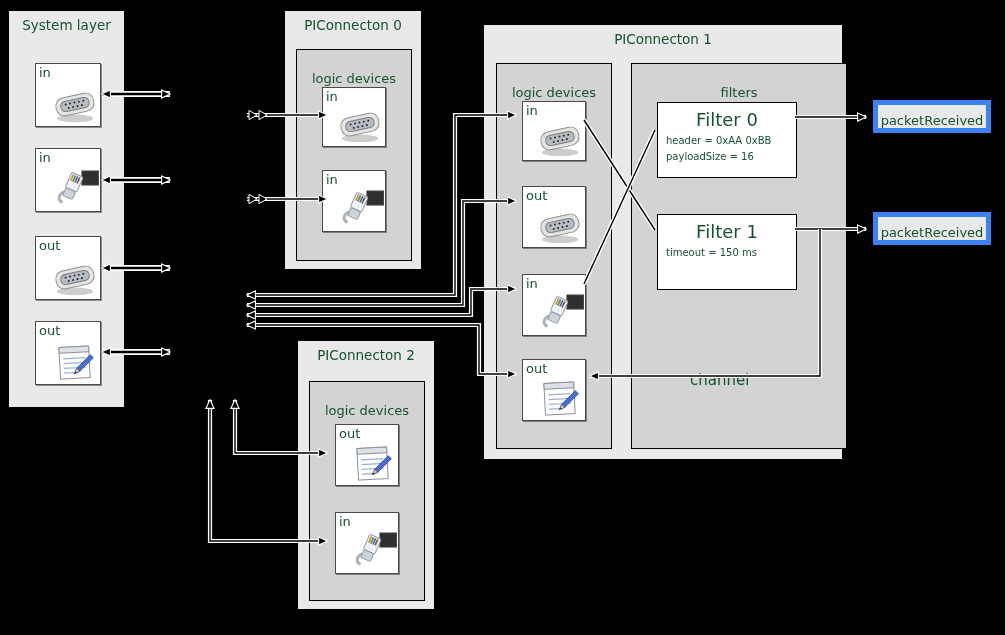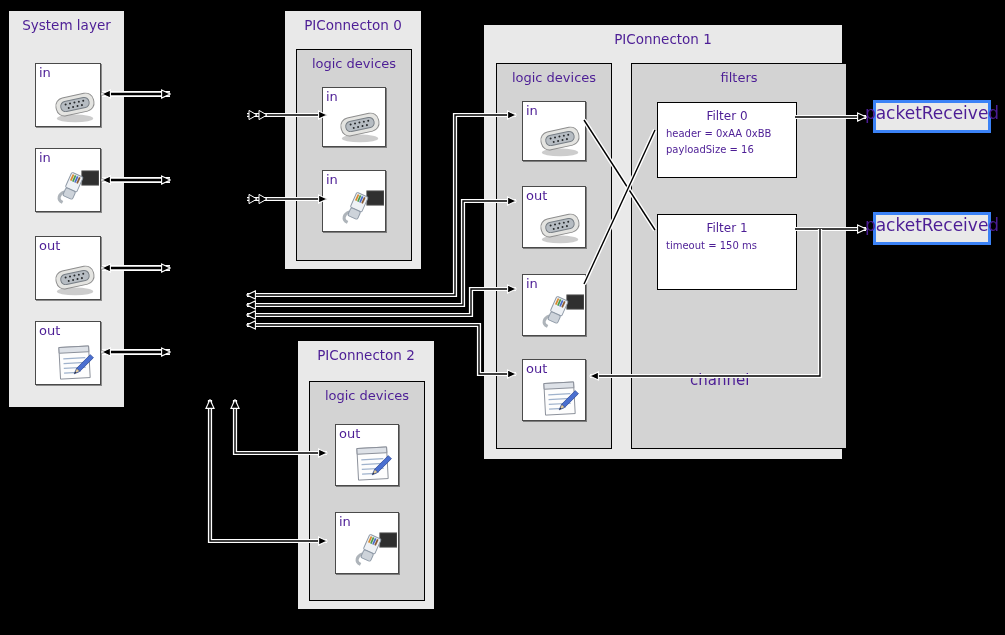--- a/index.html
+++ b/index.html
@@ -1,38 +1,38 @@
 <!DOCTYPE html>
 <html style="--bg: #000000; --panel-bg: #e9e9e9; --inner-bg: #d3d3d3; --item-bg: #ffffff; --wire: #000000; --wire-halo: #ffffff;"><head>
 <meta charset="utf-8">
 <style>
   *{margin:0;padding:0;box-sizing:border-box}
   html,body{background:#000}
   #stage{
     position:relative;width:1005px;height:635px;
     background:var(--bg,#000);
     font-family:"DejaVu Sans","Liberation Sans",sans-serif;
-    color:#4c1d95;overflow:hidden;
+    color:#14532d;overflow:hidden;
   }
   .panel{position:absolute;background:var(--panel-bg,#e9e9e9);border:1px solid #000}
   .panel-title{text-align:center;font-size:13.5px;padding-top:6px;white-space:nowrap}
   .inner{position:absolute;background:var(--inner-bg,#d3d3d3);border:1px solid #000}
-  .inner-title{text-align:center;font-size:13px;padding-top:6px;white-space:nowrap}
+  .inner-title{text-align:center;font-size:13px;padding-top:21px;white-space:nowrap}
   .item{position:absolute;background:var(--item-bg,#fff);border:1px solid #4a4a4a;box-shadow:1px 1px 0 rgba(0,0,0,.4)}
   .item-label{position:absolute;top:1px;left:3px;font-size:13px;line-height:15px;z-index:2}
   .item-icon{position:absolute;right:1px;bottom:1px;width:46px;height:40px}
   .hatch{
     position:absolute;border:1px solid #000;background-color:#fff;
     background-image:repeating-linear-gradient(135deg,transparent 0px,transparent 5px,#3a3a3a 5px,#3a3a3a 6.5px);
   }
   .filter-box{position:absolute;background:var(--item-bg,#fff);border:1px solid #000}
-  .filter-title{text-align:center;font-size:12px;margin-top:6px}
+  .filter-title{text-align:center;font-size:18px;margin-top:6px}
   .filter-line{font-size:10px;margin:5px 0 0 8px;white-space:nowrap}
-  .event-box{position:absolute;background:var(--panel-bg,#e9e9e9);border:3px solid #3b82f6;
-    display:flex;align-items:flex-start;justify-content:center;font-size:17px}
+  .event-box{position:absolute;background:var(--panel-bg,#e9e9e9);border:5px solid #3b82f6;
+    display:flex;align-items:flex-end;justify-content:center;font-size:13px}
   .channel-label{position:absolute;font-size:15px;white-space:nowrap}
   #wires{position:absolute;left:0;top:0;pointer-events:none}
   #wires .w{stroke:var(--wire,#000);stroke-width:1.4;fill:none}
   #wires .thick{stroke-width:2.6}
   #wires .h{stroke:var(--wire-halo,#fff);stroke-width:4.2;fill:none}
   #wires .h.thick{stroke-width:6}
   .chev{fill:var(--wire,#000);stroke:var(--wire-halo,#fff);stroke-width:1}
   .symdefs{position:absolute;width:0;height:0}
 </style>
 </head>

